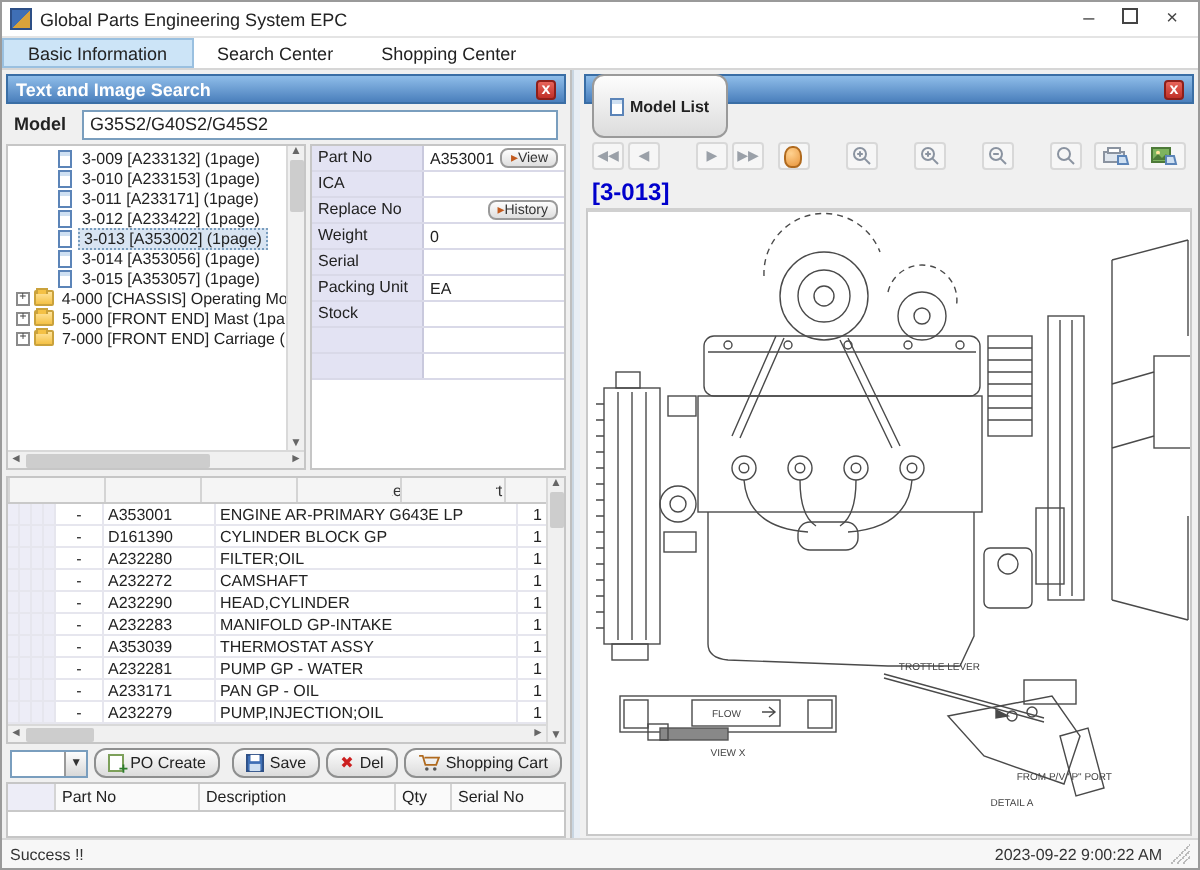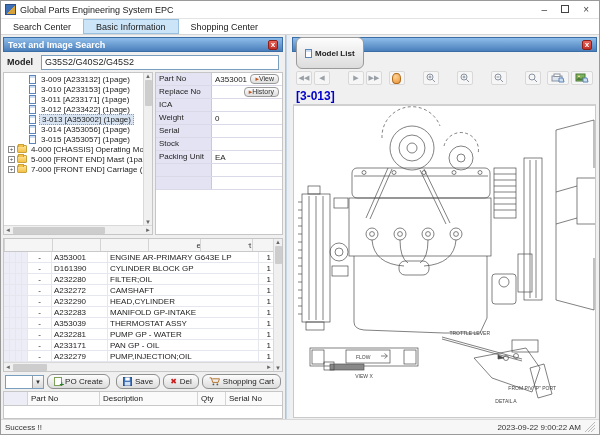--- a/index.html
+++ b/index.html
@@ -117,22 +117,22 @@
     <span class="appicon"></span>
     <span class="title-text">Global Parts Engineering System EPC</span>
     <span class="winbtns">
       <span class="winbtn">–</span>
       <span class="winbtn"><span class="maxglyph"></span></span>
       <span class="winbtn">×</span>
     </span>
   </div>
 
   <div class="menubar">
+    <span class="mtab active">Basic Information</span>
     <span class="mtab">Search Center</span>
-    <span class="mtab active">Basic Information</span>
     <span class="mtab">Shopping Center</span>
   </div>
 
   <div class="main">
 
     <div class="lpanel">
       <div class="phead">
         <span>Text and Image Search</span>
         <span class="sp"></span>
         <span class="closebox">x</span>
@@ -218,54 +218,54 @@
 
         <div class="details" id="detail-grid">
             <div class="drow">
               <span class="dlabel">Part No</span>
               <span class="dval">
                 <span>A353001</span>
                 <span class="minibtn"><span class="arr">▸</span><span>View</span></span>
               </span>
             </div>
             <div class="drow">
+              <span class="dlabel">ICA</span>
+              <span class="dval">
+                <span></span>
+              </span>
+            </div>
+            <div class="drow">
               <span class="dlabel">Replace No</span>
               <span class="dval">
                 <span></span>
                 <span class="minibtn"><span class="arr">▸</span><span>History</span></span>
               </span>
             </div>
             <div class="drow">
-              <span class="dlabel">ICA</span>
+              <span class="dlabel">Weight</span>
+              <span class="dval">
+                <span>0</span>
+              </span>
+            </div>
+            <div class="drow">
+              <span class="dlabel">Serial</span>
               <span class="dval">
                 <span></span>
               </span>
             </div>
             <div class="drow">
-              <span class="dlabel">Weight</span>
-              <span class="dval">
-                <span>0</span>
-              </span>
-            </div>
-            <div class="drow">
-              <span class="dlabel">Serial</span>
+              <span class="dlabel">Packing Unit</span>
+              <span class="dval">
+                <span>EA</span>
+              </span>
+            </div>
+            <div class="drow">
+              <span class="dlabel">Stock</span>
               <span class="dval">
                 <span></span>
-              </span>
-            </div>
-            <div class="drow">
-              <span class="dlabel">Stock</span>
-              <span class="dval">
-                <span></span>
-              </span>
-            </div>
-            <div class="drow">
-              <span class="dlabel">Packing Unit</span>
-              <span class="dval">
-                <span>EA</span>
               </span>
             </div>
             <div class="drow">
               <span class="dlabel"></span>
               <span class="dval">
                 <span></span>
               </span>
             </div>
             <div class="drow">
               <span class="dlabel"></span>

